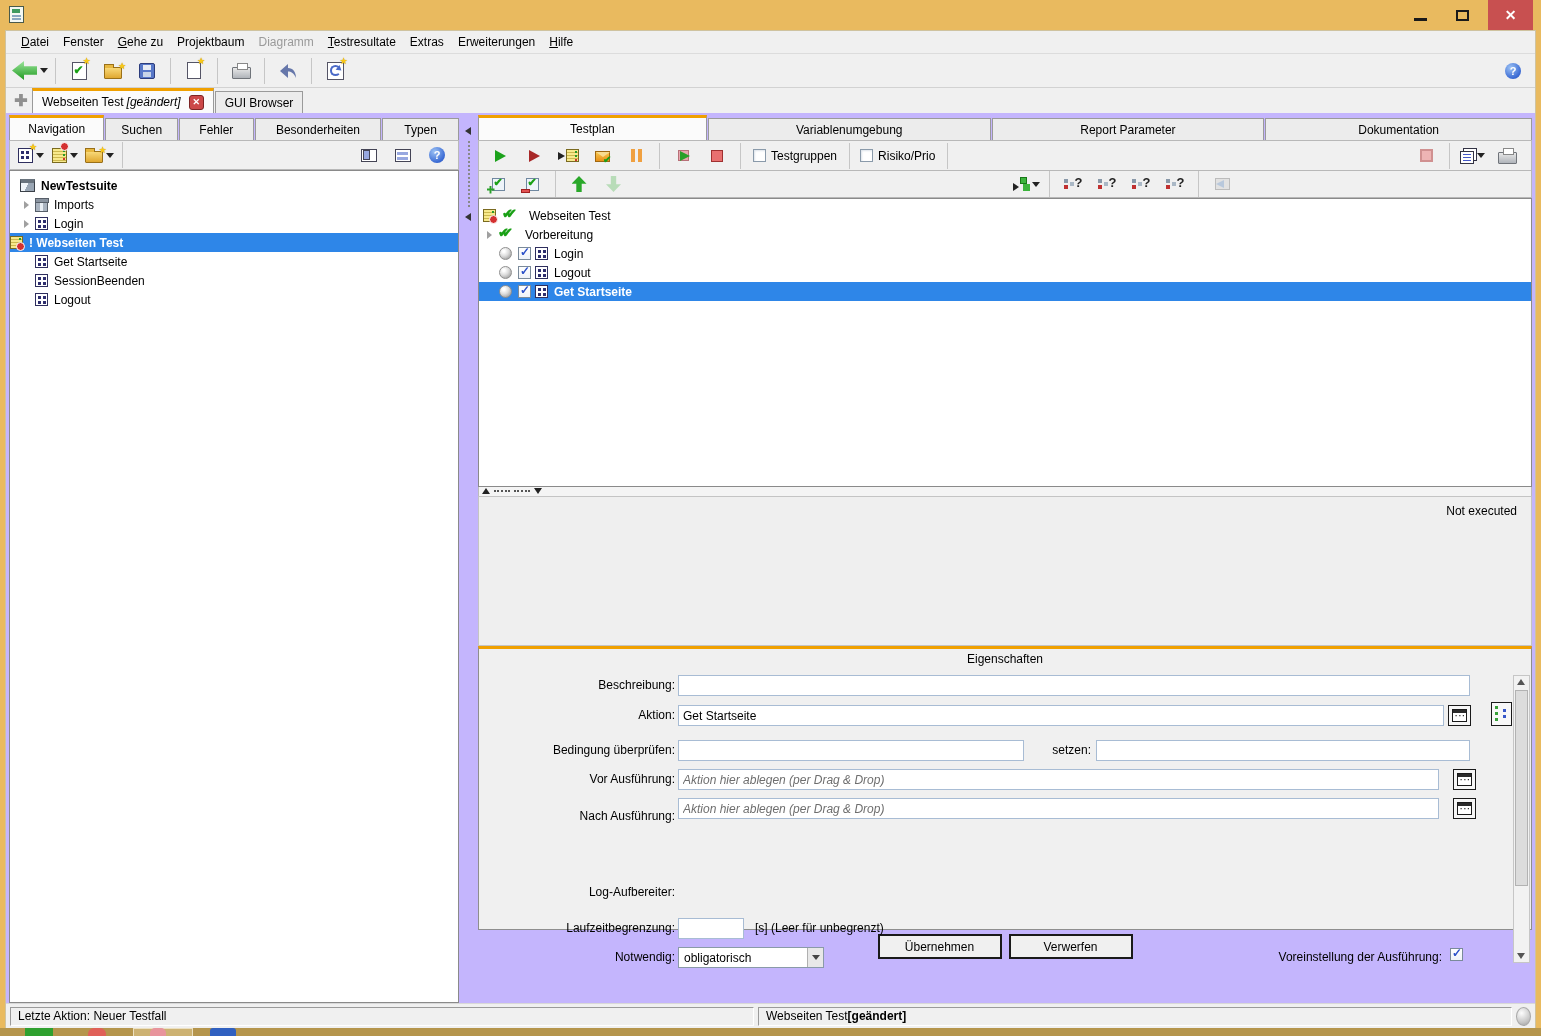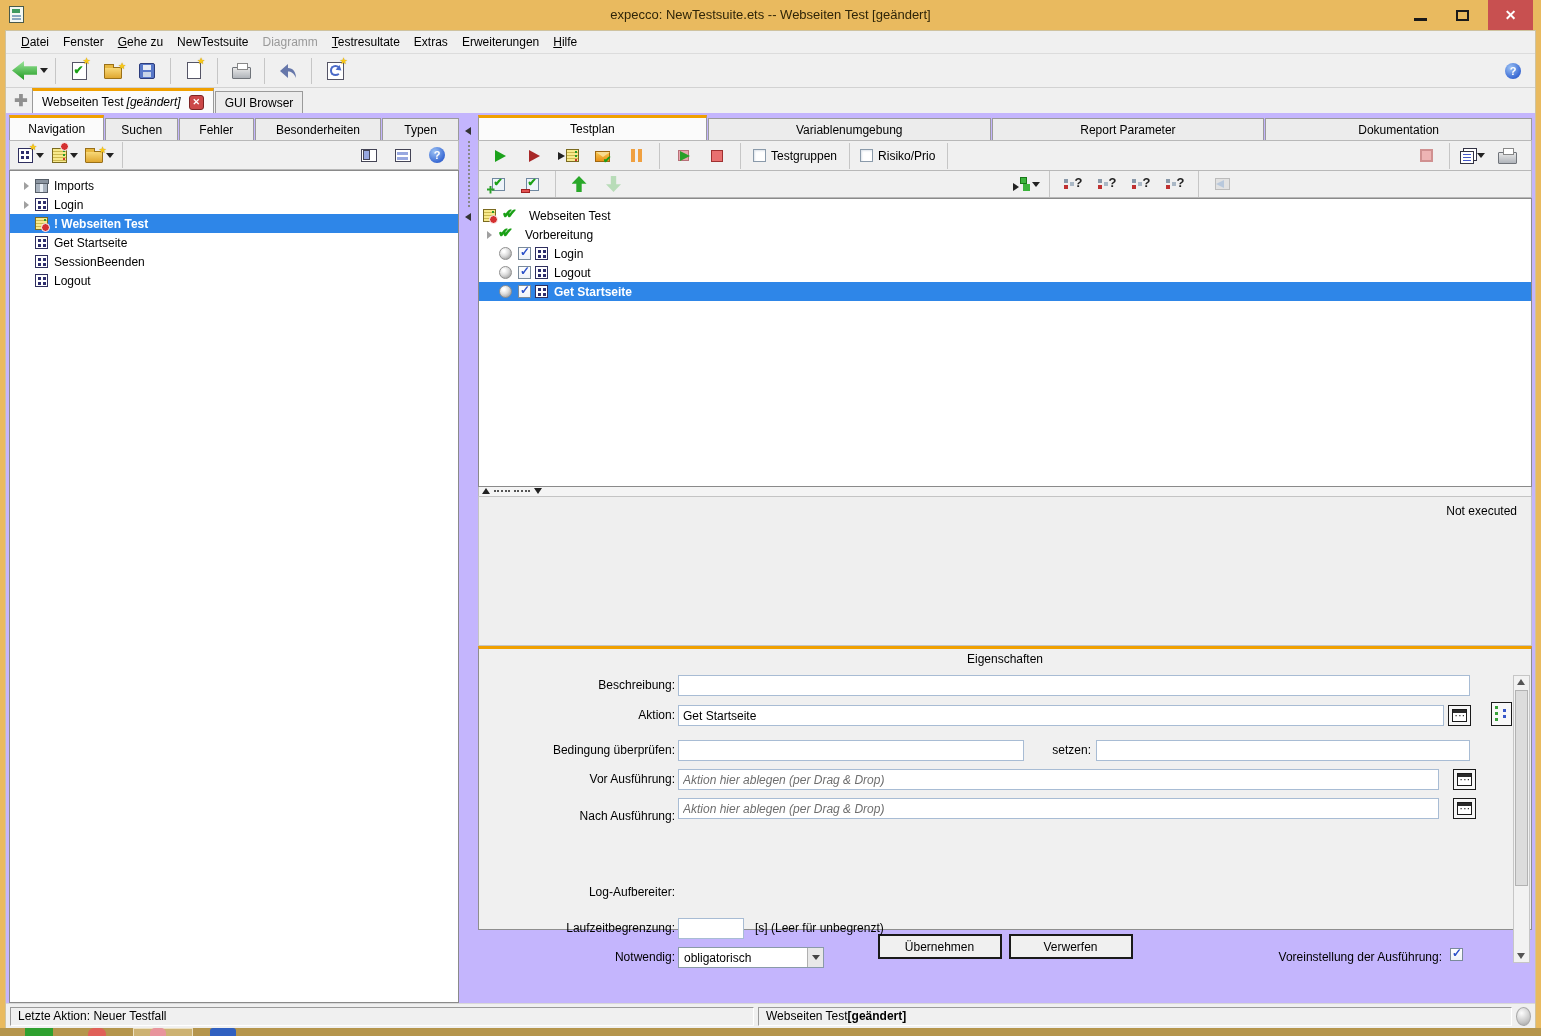--- a/index.html
+++ b/index.html
@@ -190,37 +190,36 @@
   .ic-pages::before{content:"";position:absolute;left:2px;top:2px;width:8px;height:1px;background:#4458c8;box-shadow:0 3px 0 #4458c8,0 6px 0 #4458c8;}
   .gap4{margin-right:4px;} .gap6{margin-right:6px;}
 </style>
 </head>
 <body>
 
 <div class="screen">
 
   <div class="titlebar">
     <span class="app-icon"></span>
-    <span class="win-title">expecco: NewTestsuite.ets -- Webseiten Test [geändert]</span>
     <span class="cap-btn cap-min">
         <span class="glyph-min"></span>
       </span>
     <span class="cap-btn cap-max">
         <span class="glyph-max"></span>
       </span>
     <span class="cap-btn cap-close">✕</span>
   </div>
 
   <div class="window-body">
 
     <div class="menubar">
       <span class="menu-item mn">Datei</span>
       <span class="menu-item">Fenster</span>
       <span class="menu-item mn">Gehe zu</span>
-      <span class="menu-item">NewTestsuite</span>
+      <span class="menu-item">Projektbaum</span>
       <span class="menu-item disabled">Diagramm</span>
       <span class="menu-item mn">Testresultate</span>
       <span class="menu-item">Extras</span>
       <span class="menu-item">Erweiterungen</span>
       <span class="menu-item mn">Hilfe</span>
     </div>
 
     <div class="toolbar">
       <span class="tbtn">
           <span class="ic ic-back"></span>
@@ -303,31 +302,35 @@
               <span class="ic ic-panelwin v"></span>
             </span>
           <span class="tbtn">
               <span class="ic ic-panelwin h"></span>
             </span>
           <span class="tbtn">
               <span class="ic-help">?</span>
             </span>
         </div>
         <div class="tree">
+          <div class="trow" style="padding-left:10px;">
+            <span class="ic ic-box"></span>
+            <span class="tlabel b">NewTestsuite</span>
+          </div>
           <div class="trow" style="padding-left:14px;">
             <span class="exp gap6"></span>
             <span class="ic ic-gift"></span>
             <span class="tlabel">Imports</span>
           </div>
           <div class="trow" style="padding-left:14px;">
             <span class="exp gap6"></span>
             <span class="ic ic-grid"></span>
             <span class="tlabel">Login</span>
           </div>
-          <div class="trow sel" style="padding-left:25px;">
+          <div class="trow sel" style="">
             <span class="ic ic-plan err"></span>
             <span class="tlabel">! Webseiten Test</span>
           </div>
           <div class="trow" style="padding-left:25px;">
             <span class="ic ic-grid"></span>
             <span class="tlabel">Get Startseite</span>
           </div>
           <div class="trow" style="padding-left:25px;">
             <span class="ic ic-grid"></span>
             <span class="tlabel">SessionBeenden</span>

